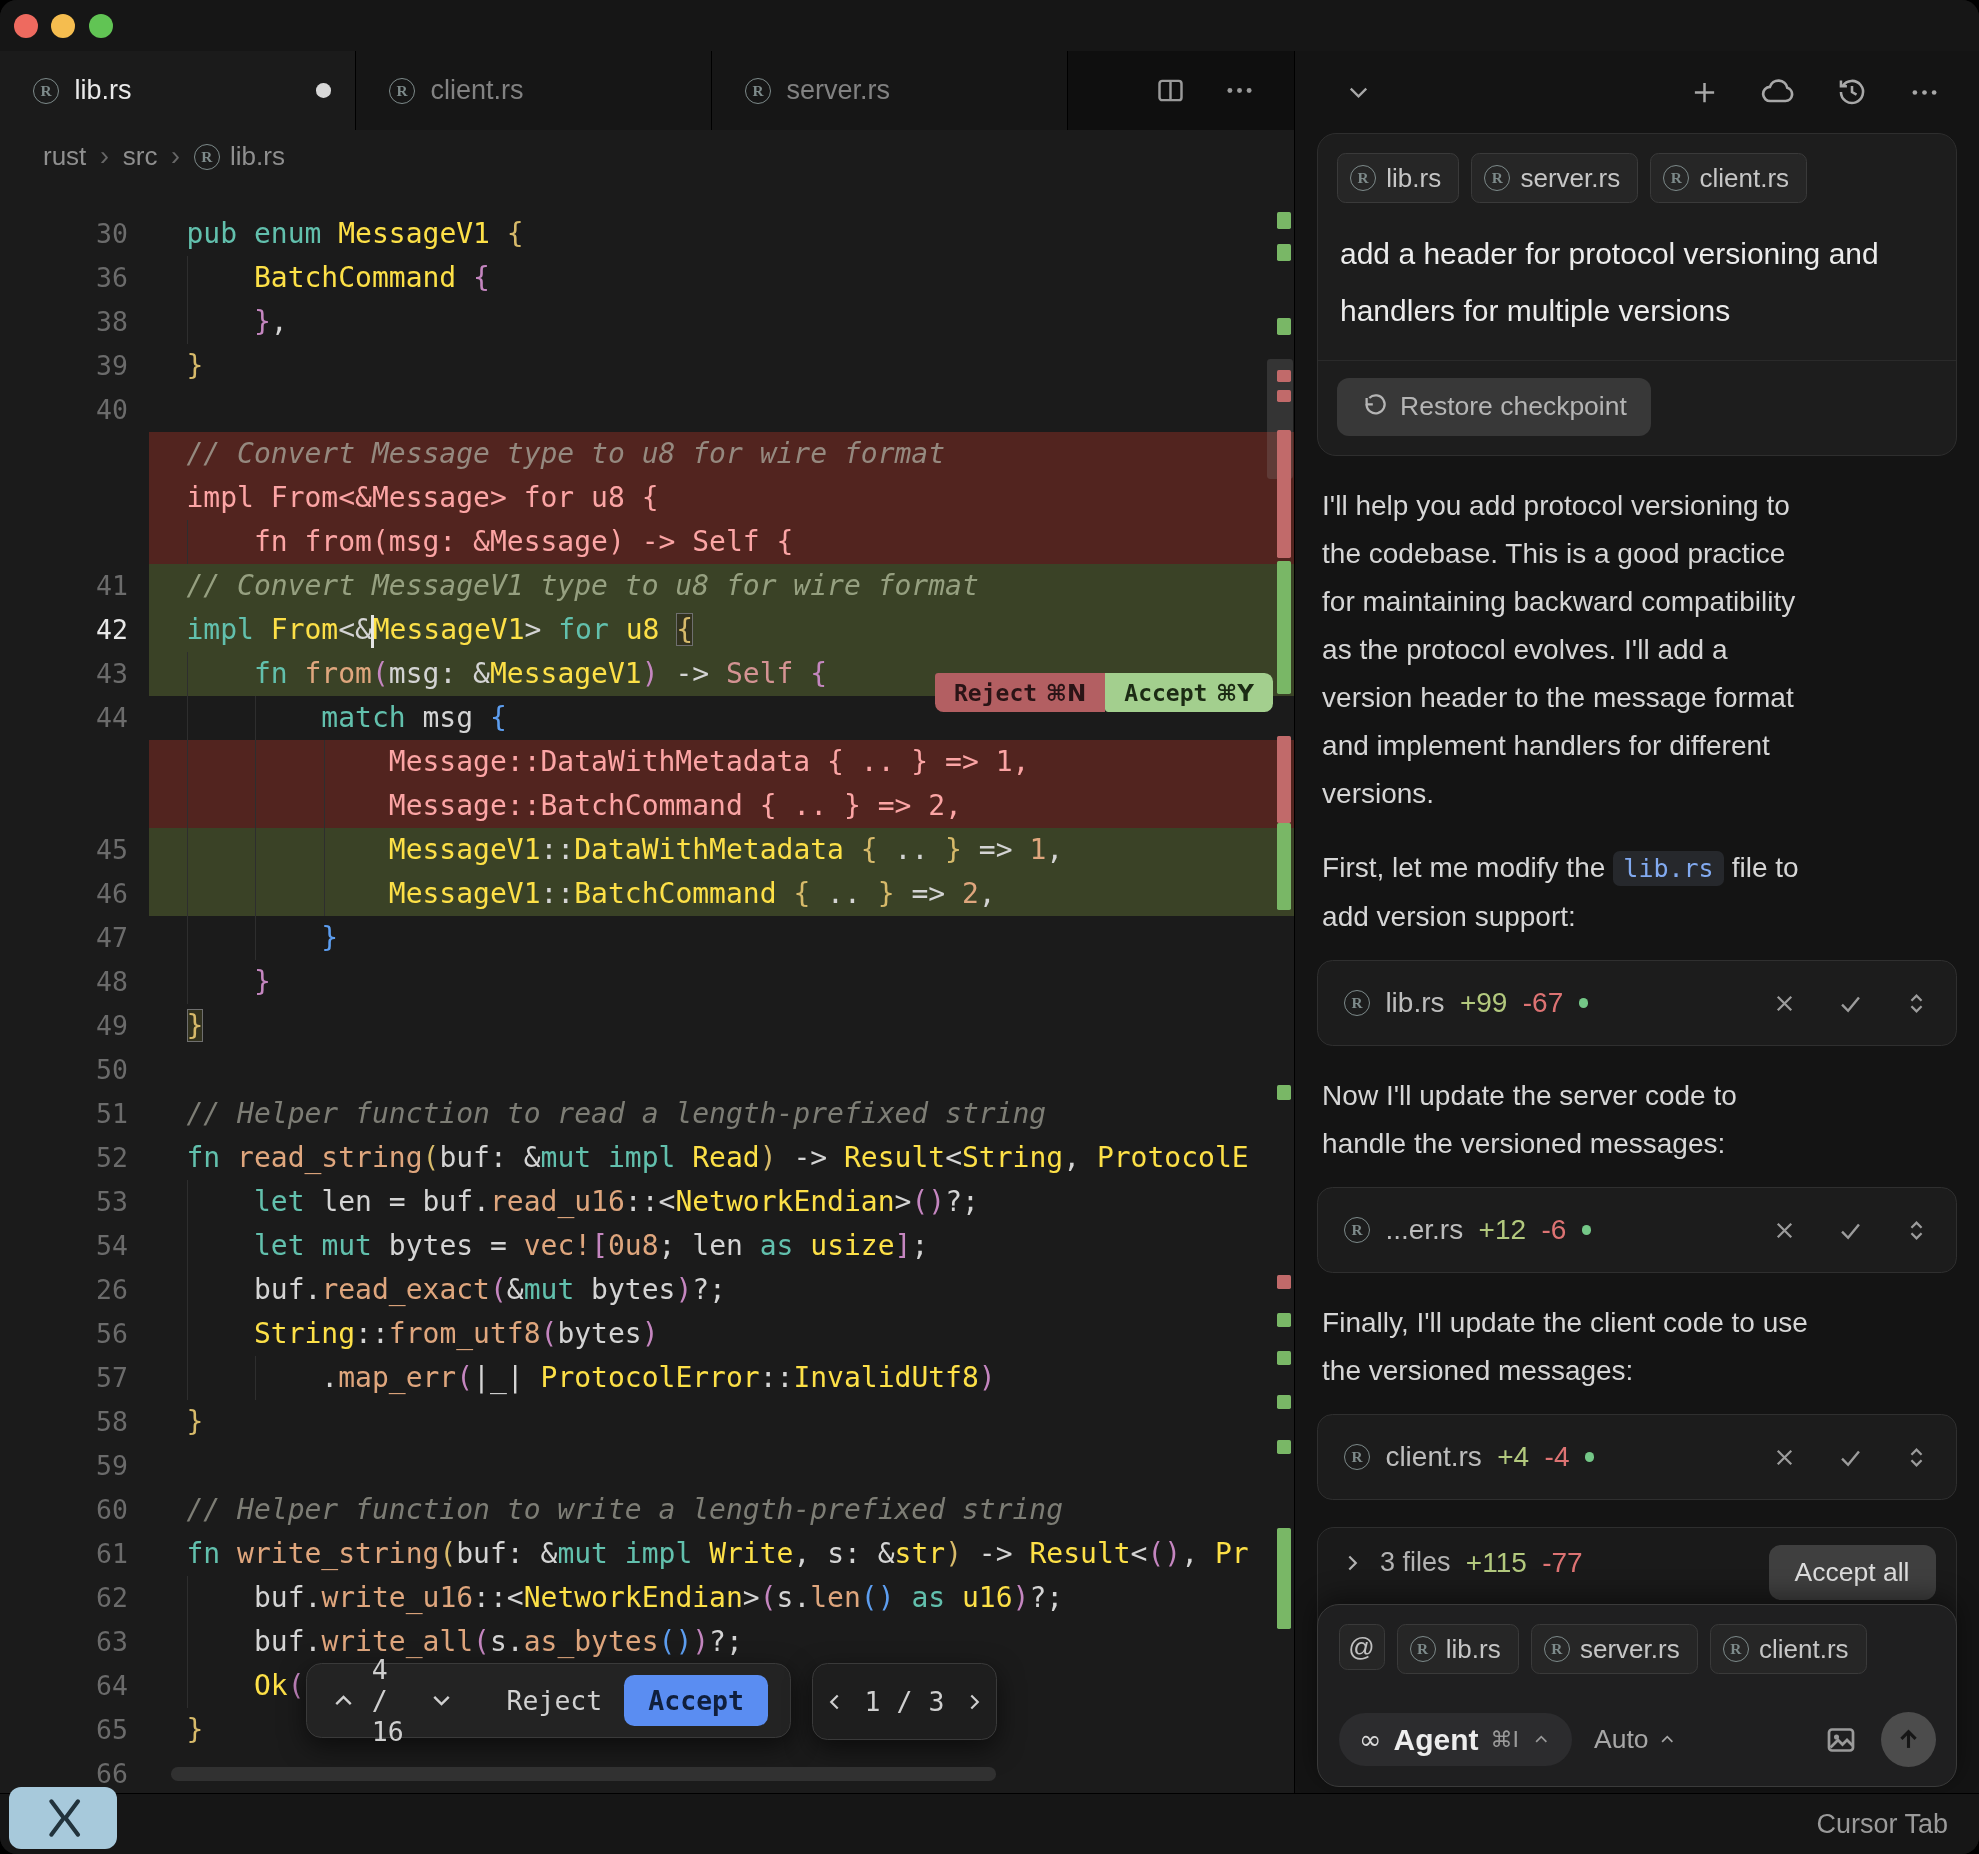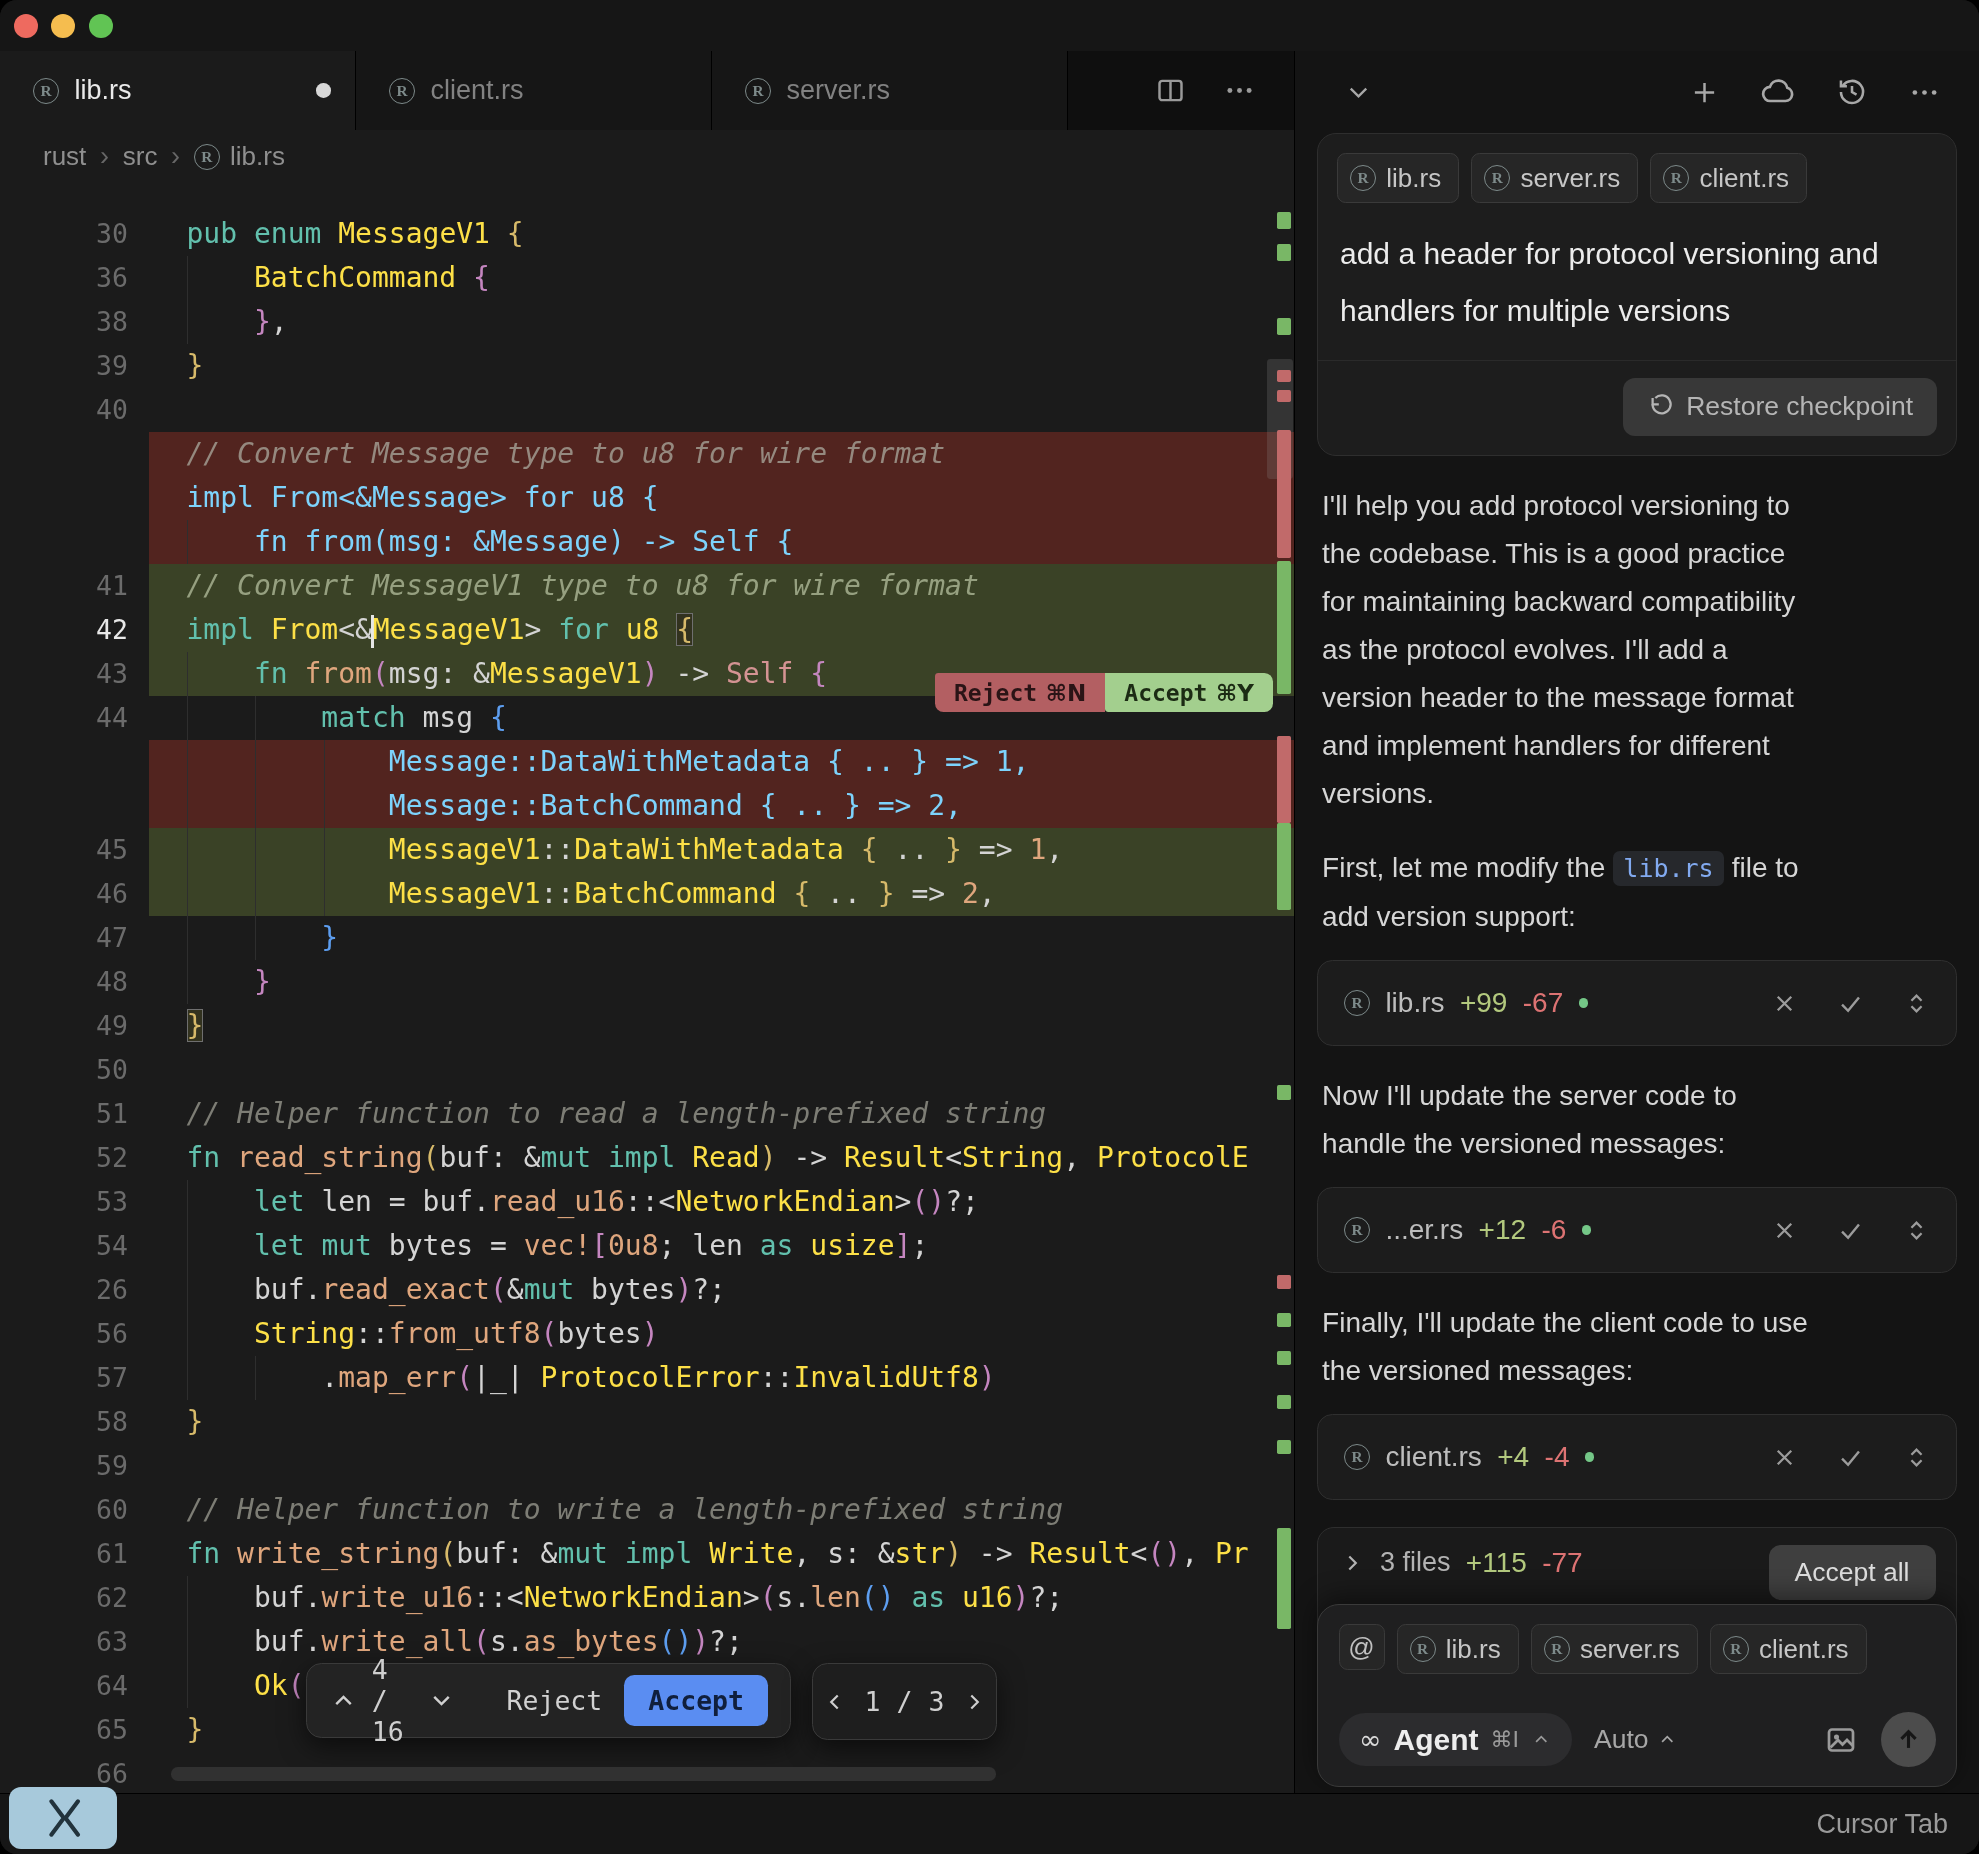--- a/index.html
+++ b/index.html
@@ -30,21 +30,21 @@
   .line{display:flex;height:44px;}
   .ln{width:128px;text-align:right;padding-right:20.5px;color:#6b6b6b;font-size:26.5px;line-height:44px;flex:none;}
   .ln.active{color:#e8e8e8;}
   .lc{flex:1;padding-left:38px;white-space:pre;font-size:28px;line-height:44px;color:#d4d4d4;position:relative;}
   .line.add .lc{background:#3a4226;}
   .line.del .lc{background:#52241f;}
   .guide{position:absolute;top:0;bottom:0;width:0.9px;background:#2e2e2e;}
   .tok.kw{color:#62c0ad}.tok.ty{color:#fde047}.tok.fx{color:#dfa67d}.tok.sf{color:#d49393}
   .tok.nm{color:#dfa67d}.tok.df{color:#d4d4d4}
   .tok.cm{color:#7d7d75;font-style:italic}.tok.cma{color:#96a080;font-style:italic}
-  .tok.dc{color:#7dd3fc}.tok.dm{color:#95897f;font-style:italic}
+  .tok.dc{color:#fca5a5}.tok.dm{color:#95897f;font-style:italic}
   .tok.b1{color:#d7ba6a}.tok.b2{color:#c586c0}.tok.b3{color:#5d9ef0}
   .tok.boxed{outline:1.7px solid #6f6f6f;outline-offset:-1.7px;background:#32321f;}
   .caret{display:inline-block;width:2.6px;height:33px;background:#e6e6e6;margin:0 -0.9px;vertical-align:middle;}
 
   .mk{position:absolute;left:1277px;width:13.7px;border-radius:1.7px;}
   .mk.g{background:#79b766}.mk.r{background:#c16a6a}
   .vthumb{position:absolute;left:1267px;width:26px;background:rgba(140,140,140,.22);border-radius:3.4px;}
   .hthumb{position:absolute;left:171px;width:825px;height:13.7px;background:#313131;border-radius:6.8px;}
 
   .inline-diff{position:absolute;top:490px;left:935px;height:39px;display:flex;font-size:23px;font-weight:600;}
@@ -71,21 +71,21 @@
   .chat-header{height:82px;flex:none;display:flex;align-items:center;padding:0 38px 0 48px;color:#a8a8a8;}
   .chat-header .right{margin-left:auto;display:flex;gap:39px;align-items:center;}
   .chat-body{flex:1;display:flex;flex-direction:column;padding:0 22px;overflow:hidden;}
 
   .user-card{background:#1d1d1d;border:1.7px solid #2e2e2e;border-radius:19px;flex:none;}
   .pillrow{display:flex;gap:12px;padding:19px 19px 0 19px;flex-wrap:wrap;}
   .pill{display:inline-flex;align-items:center;gap:10.3px;background:#262626;border:0.9px solid #3a3a3a;border-radius:8.6px;
     padding:8.6px 17px 8.6px 12px;font-size:26px;color:#c6c6c6;}
   .user-msg{padding:22px 22px 6.8px 22px;font-size:30px;line-height:57px;color:#ececec;}
   .card-div{border-top:1.7px solid #2a2a2a;margin-top:13.7px;}
-  .restore-row{display:flex;justify-content:flex-end;padding:17px 19px 19px 19px;}
+  .restore-row{display:flex;justify-content:flex-start;padding:17px 19px 19px 19px;}
   .restore-btn{display:inline-flex;align-items:center;gap:12px;background:#383838;color:#b5b5b5;border:none;border-radius:12px;
     font-size:26.5px;padding:13.7px 24px;font-family:inherit;}
 
   .para{flex:none;font-size:28px;line-height:48px;color:#d6d6d6;margin-top:26px;padding:0 5.1px;}
   .para .pline{white-space:nowrap;}
   .codechip{font-family:"DejaVu Sans Mono",monospace;font-size:25px;color:#82aaf0;background:#26282c;border-radius:6.8px;padding:2.6px 10.3px;}
 
   .file-card{flex:none;margin-top:19px;height:86px;background:#1c1c1c;border:1.7px solid #2f2f2f;border-radius:15.4px;
     display:flex;align-items:center;padding:0 26px;gap:15.4px;box-sizing:border-box;}
   .file-card .fname{color:#bdbdbd;font-size:28px;}

